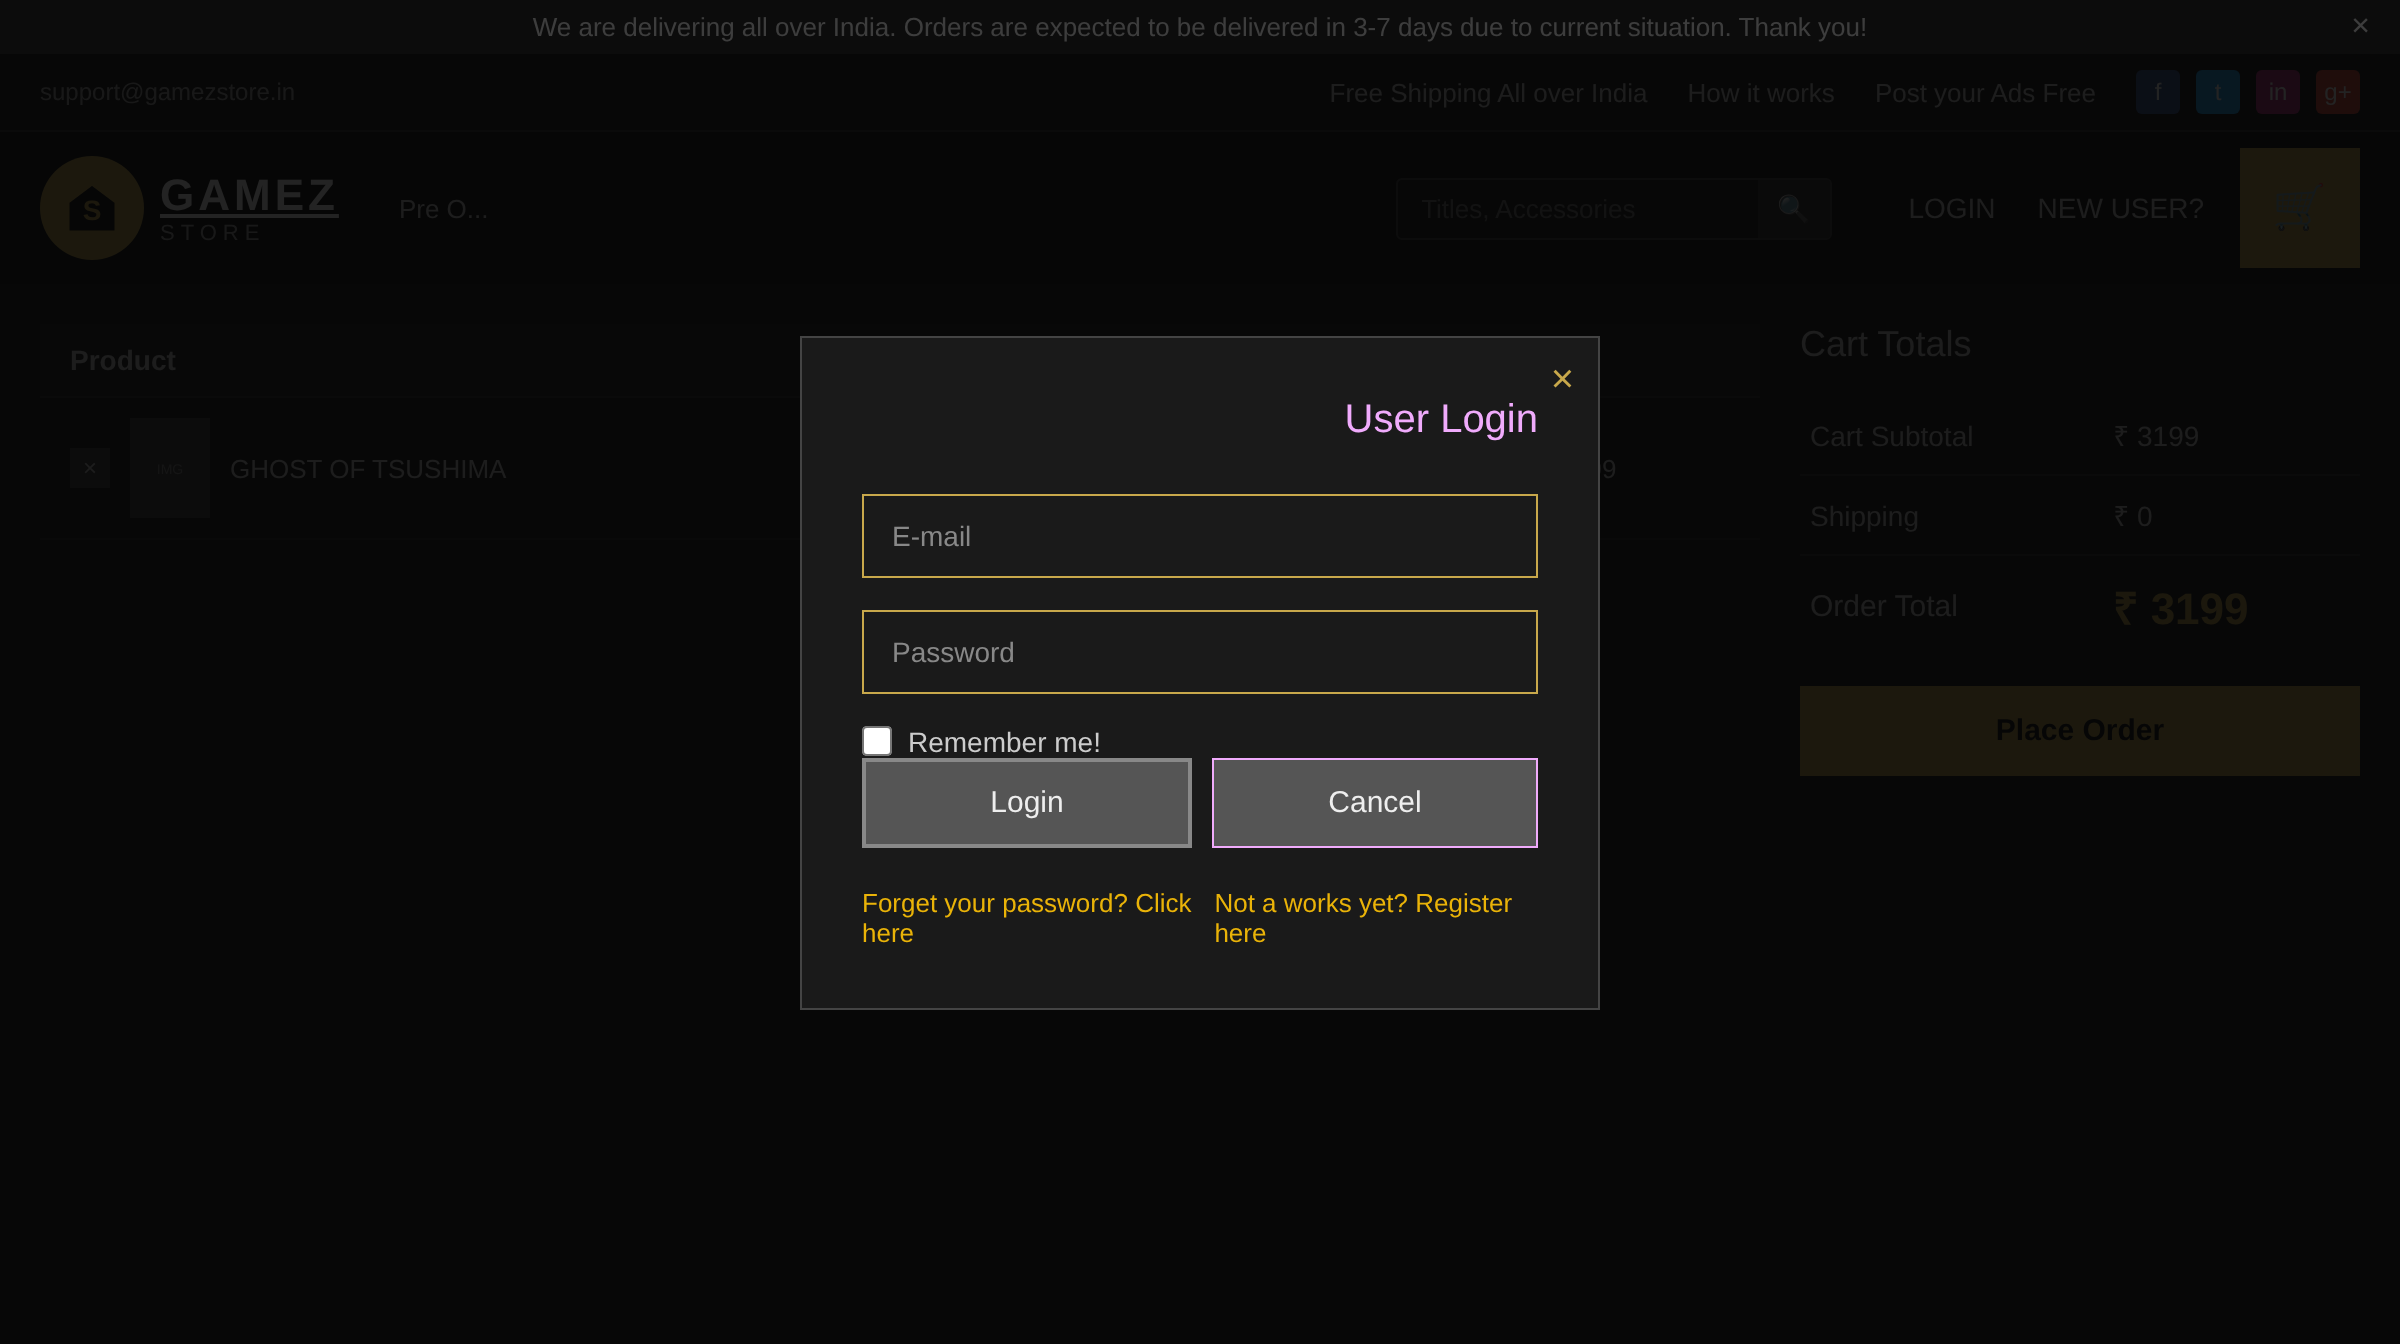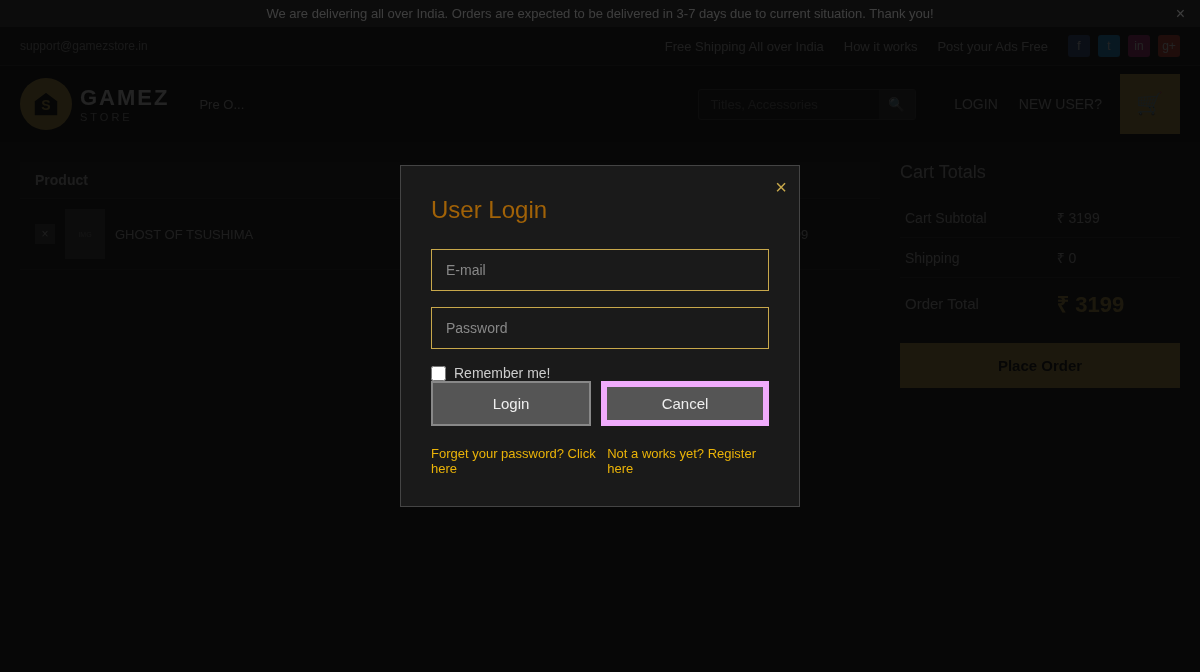--- a/index.html
+++ b/index.html
@@ -105,20 +105,21 @@
     }
     .logo-text {
       display: flex;
       flex-direction: column;
     }
     .logo-text .gamez {
       font-size: 22px;
       font-weight: bold;
       color: #fff;
       letter-spacing: 2px;
+      text-decoration: underline;
     }
     .logo-text .store {
       font-size: 11px;
       color: #aaa;
       letter-spacing: 3px;
     }
 
     .nav-links {
       display: flex;
       gap: 20px;
@@ -319,23 +320,23 @@
       position: absolute;
       top: 10px;
       right: 12px;
       background: none;
       border: none;
       color: #c8a84b;
       font-size: 20px;
       cursor: pointer;
     }
     .modal-title {
-      text-align: left;
-      font-size: 24px;
-      color: #a16207;
+      text-align: right;
+      font-size: 20px;
+      color: #f0abfc;
       margin-bottom: 25px;
     }
     .modal-input {
       width: 100%;
       background: transparent;
       border: 1px solid #c8a84b;
       outline: none;
       padding: 12px 14px;
       color: #ccc;
       font-size: 14px;
@@ -367,21 +368,21 @@
       background: #555;
       border: 2px solid #888;
       color: #eee;
       padding: 12px 30px;
       font-size: 15px;
       cursor: pointer;
       flex: 1;
     }
     .modal-cancel-btn {
       background: #555;
-      border: 6px solid #f0abfc;
+      border: 1px solid #f0abfc;
       color: #eee;
       padding: 3px 30px;
       font-size: 15px;
       cursor: pointer;
       flex: 1;
     }
     .modal-links {
       display: flex;
       justify-content: space-between;
       font-size: 13px;

